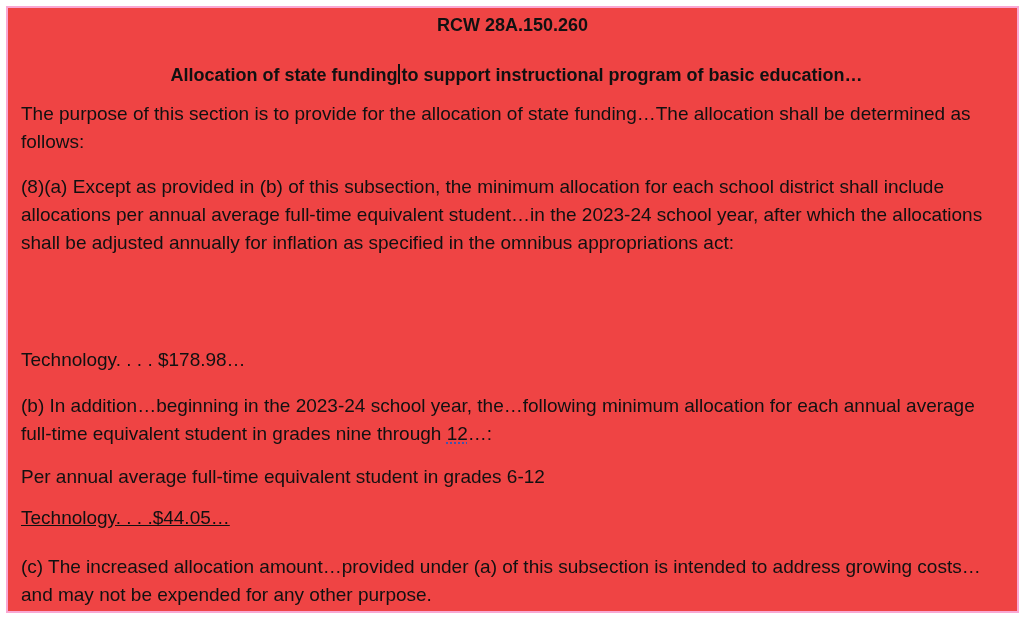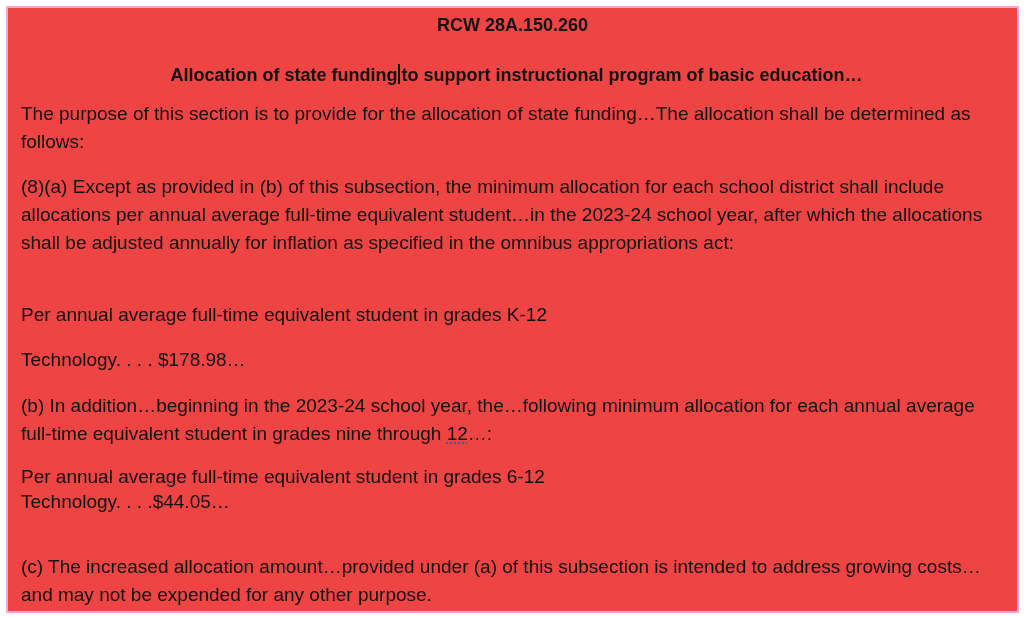--- a/index.html
+++ b/index.html
@@ -21,21 +21,20 @@
 <body>
 
 <div class="frame">
   <div class="title">RCW 28A.150.260</div>
   <div class="subtitle">
     <span>Allocation of state funding</span><span class="caret"></span><span>to support instructional program of basic education…</span>
   </div>
 
   <div class="para" style="top:92px;">The purpose of this section is to provide for the allocation of state funding…The allocation shall be determined as follows:</div>
   <div class="para" style="top:165px;">(8)(a) Except as provided in (b) of this subsection, the minimum allocation for each school district shall include allocations per annual average full-time equivalent student…in the 2023-24 school year, after which the allocations shall be adjusted annually for inflation as specified in the omnibus appropriations act:</div>
-  <div class="para" style="top:293px;">Per annual average full-time equivalent student in grades K-12</div>
   <div class="para" style="top:338px;">Technology. . . . $178.98…</div>
   <div class="para" style="top:384px;">
     <span>(b) In addition…beginning in the 2023-24 school year, the…following minimum allocation for each annual average full-time equivalent student in grades nine through </span><span class="dotted">12</span><span>…:</span>
   </div>
   <div class="para" style="top:455px;">Per annual average full-time equivalent student in grades 6-12</div>
-  <div class="para" style="top:480px;">Technology. . . .$44.05…</div>
+  <div class="para" style="top:496px;text-decoration:underline;">Technology. . . .$44.05…</div>
   <div class="para" style="top:545px;">(c) The increased allocation amount…provided under (a) of this subsection is intended to address growing costs…and may not be expended for any other purpose.</div>
 </div>
 
 </body></html>

